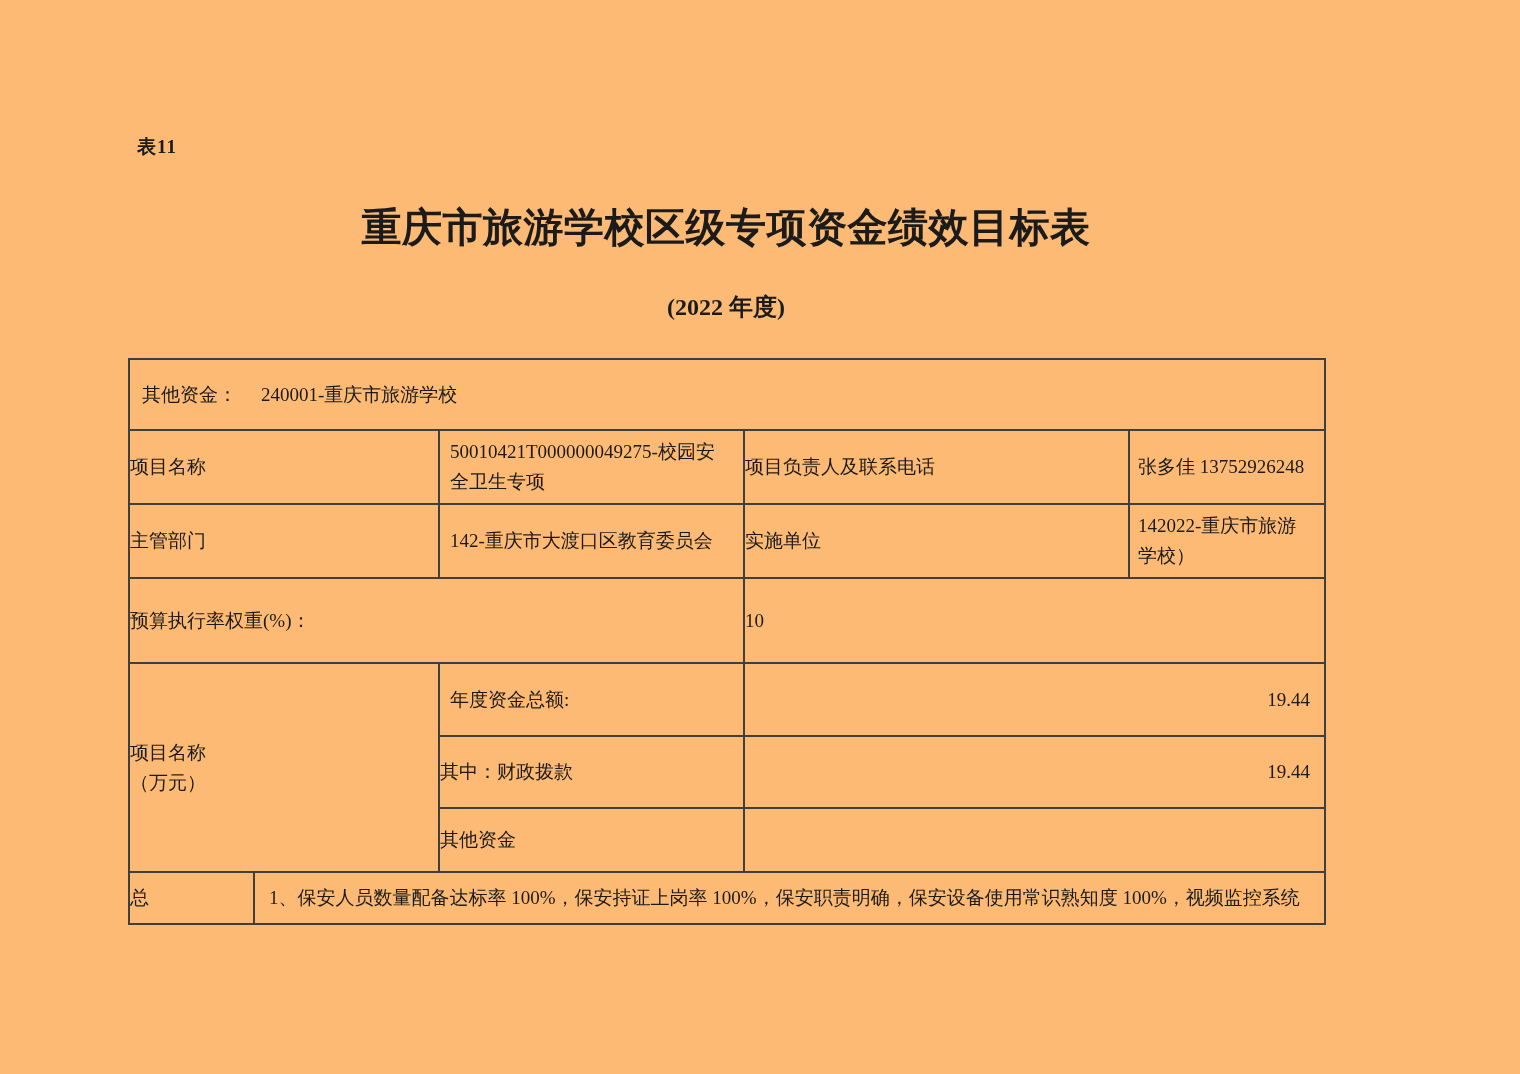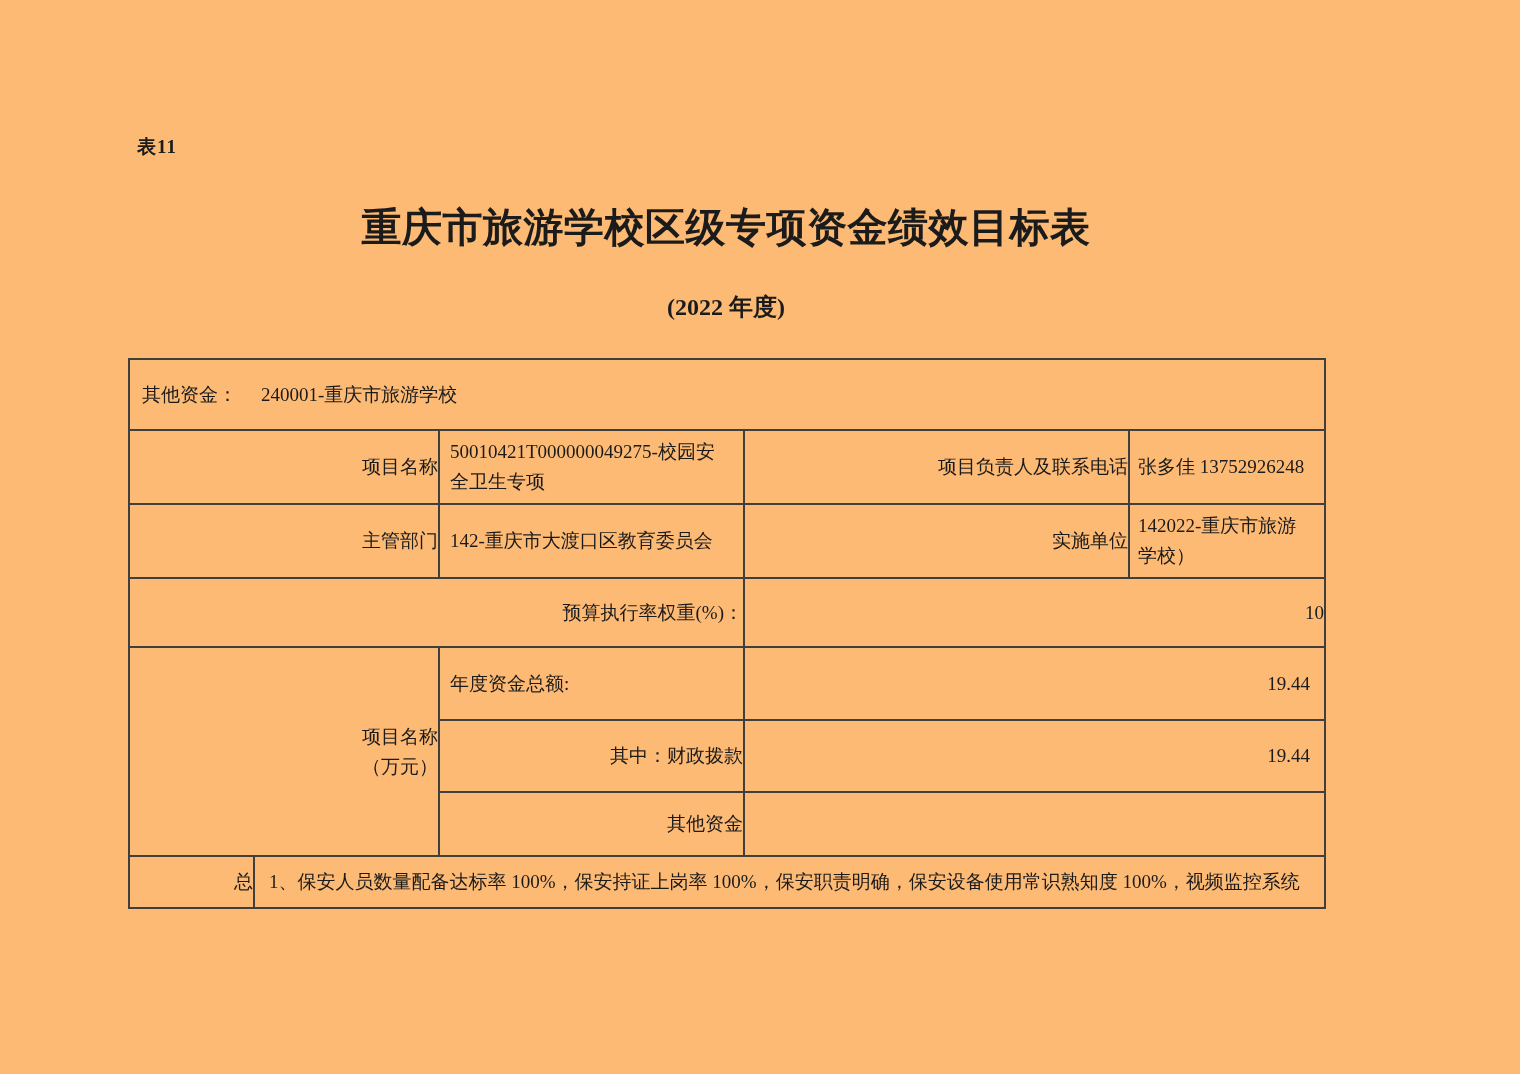--- a/index.html
+++ b/index.html
@@ -56,21 +56,21 @@
     border-collapse: collapse;
     table-layout: fixed;
   }
   table.main td {
     border: 2px solid #3f3f3f;
     vertical-align: middle;
     font-size: 19px;
     line-height: 30px;
     padding: 0;
   }
-  .c-center { text-align: right; }
+  .c-center { text-align: left; }
   .c-left   { text-align: left; padding-left: 10px !important; }
   .c-right  { text-align: right; padding-right: 14px !important; }
   .cell-reporting { padding-left: 12px !important; }
   .cell-reporting .val { margin-left: 24px; }
   .cell-project-value { padding: 6px 24px 6px 10px !important; }
   .cell-impl-value    { padding: 6px 14px 6px 8px !important; }
   .cell-leader-value  { padding-left: 8px !important; }
   .cell-summary-text  {
     padding-left: 14px !important;
     white-space: nowrap;
@@ -112,21 +112,21 @@
         <td class="c-left cell-leader-value">张多佳 13752926248</td>
       </tr>
 
       <tr style="height:74px">
         <td colspan="2" class="c-center">主管部门</td>
         <td class="c-left">142-重庆市大渡口区教育委员会</td>
         <td class="c-center">实施单位</td>
         <td class="c-left cell-impl-value">142022-重庆市旅游学校）</td>
       </tr>
 
-      <tr style="height:69px">
+      <tr style="height:85px">
         <td colspan="3" class="c-center">预算执行率权重(%)：</td>
         <td colspan="2" class="c-center">10</td>
       </tr>
 
       <tr style="height:73px">
         <td colspan="2" rowspan="3" class="c-center two-line">
           <span>项目名称</span>
           <span>（万元）</span>
         </td>
         <td class="c-left">年度资金总额:</td>

